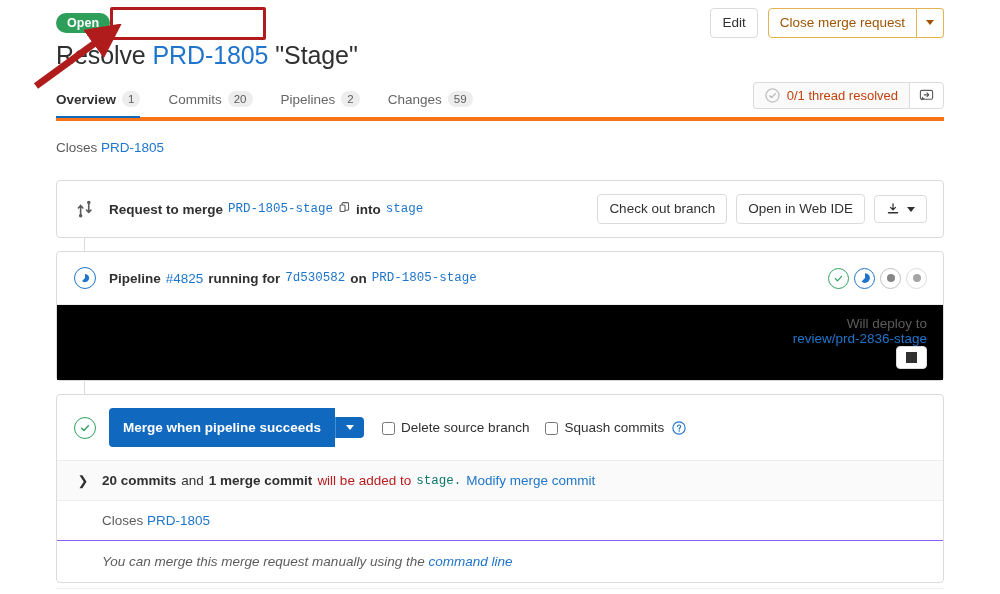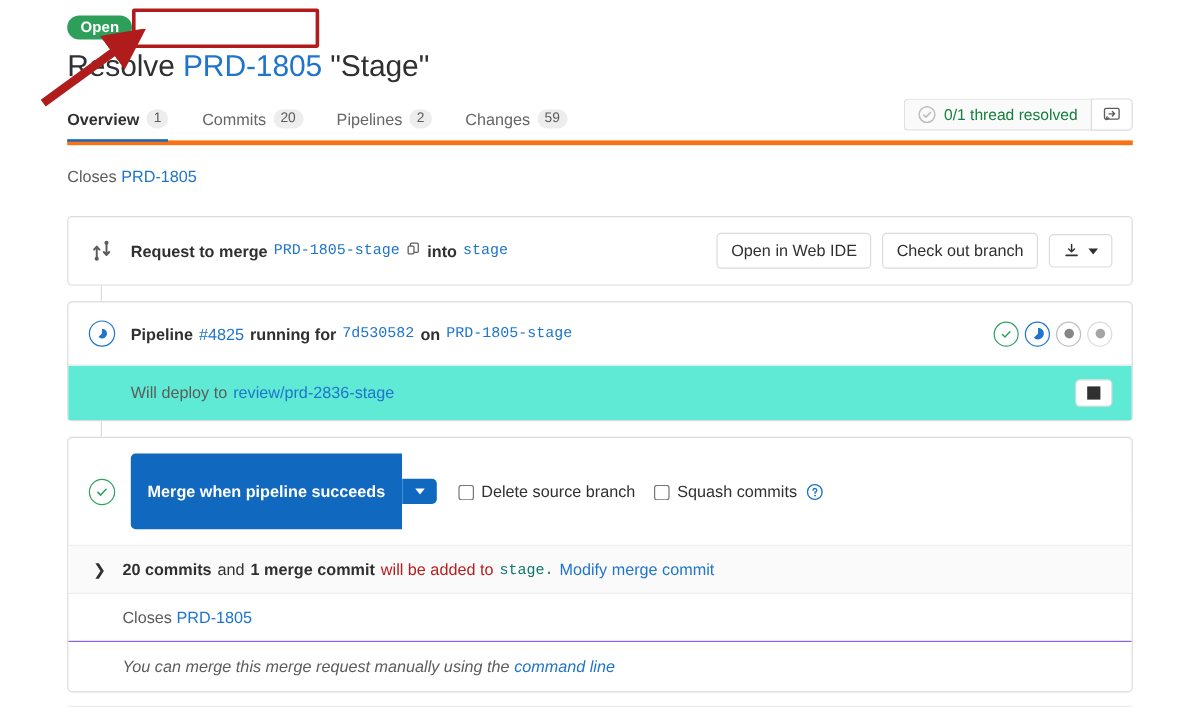--- a/index.html
+++ b/index.html
@@ -70,21 +70,21 @@
     content: ""; position: absolute; left: 0; right: 14px; bottom: -1px; height: 2px; background: #1068bf;
   }
   .tab-count {
     background: #ededed; color: #5c5c5c; border-radius: 9px; font-size: 11.5px;
     padding: 1px 6px; font-weight: 400; line-height: 14px;
   }
   .threads-wrap { margin-left: auto; display: flex; margin-bottom: 8px; }
   .threads {
     display: flex; align-items: flex-end; gap: 7px; background: #fafafa;
     border: 1px solid #dbdbdb; border-right: 0; border-radius: 4px 0 0 4px;
-    padding: 5px 11px; font-size: 13px; color: #15803d;
+    padding: 5px 11px; font-size: 13px; color: #c2410c;
   }
   .threads-jump {
     background: #fff; border: 1px solid #dbdbdb; border-radius: 0 4px 4px 0;
     padding: 5px 9px; display: flex; align-items: center; cursor: pointer;
   }
 
   
   .closes-line { margin-top: 19px; font-size: 13.5px; color: #5c5c5c; }
   .lnk { color: #1f75cb; text-decoration: none; }
 
@@ -108,32 +108,32 @@
 
   .stages { display: flex; align-items: center; gap: 5px; }
   .stage-ico { width: 21px; height: 21px; border-radius: 50%; border: 1.5px solid; display: flex; align-items: center; justify-content: center; }
   .stg-success { border-color: #2da160; color: #2da160; }
   .stg-running { border-color: #1f75cb; color: #1f75cb; }
   .stg-pending { border-color: #bfbfbf; color: #868686; }
   .stg-pending2 { border-color: #dbdbdb; color: #a5a5a5; }
   .dot { width: 8px; height: 8px; border-radius: 50%; background: currentColor; }
 
   .subrow {
-    display: flex; align-items: center; padding: 11px 16px 11px 52px;
-    border-top: 1px solid #ededed; background: #5eead4; font-size: 13.5px; color: #5c5c5c; min-height: 46px;
+    display: flex; align-items: flex-end; padding: 11px 16px 11px 52px;
+    border-top: 1px solid #ededed; background: #000000; font-size: 13.5px; color: #5c5c5c; min-height: 46px; flex-direction: column;
   }
   .btn-stop {
     background: #fff; border: 1px solid #dbdbdb; border-radius: 4px; padding: 5px 9px;
     display: flex; align-items: center; justify-content: center; cursor: pointer;
   }
   .square { width: 11px; height: 11px; background: #303030; }
 
   .btn-merge {
     background: #1068bf; color: #fff; border: 0; font-weight: 600; font-size: 13.5px;
-    padding: 24px 14px; border-radius: 4px 0 0 4px; cursor: pointer; font-family: inherit;
+    padding: 12px 14px; border-radius: 4px 0 0 4px; cursor: pointer; font-family: inherit;
   }
   .btn-merge-caret {
     background: #1068bf; border: 0; border-left: 1px solid #3f8fd4; border-radius: 0 4px 4px 0;
     padding: 8px 10px; cursor: pointer; display: flex; align-items: center;
   }
   .checks { display: flex; align-items: center; gap: 16px; margin-left: 18px; font-size: 13.5px; color: #303030; }
   .chk { display: flex; align-items: flex-end; gap: 6px; cursor: pointer; }
   .chk input { margin: 0; width: 13px; height: 13px; }
   .help-ico { color: #1f75cb; display: inline-flex; margin-left: 2px; cursor: pointer; }
 
@@ -161,20 +161,29 @@
   .anno-arrow { position: absolute; left: 28px; top: 24px; pointer-events: none; z-index: 19; }
 </style>
 </head>
 <body>
 
 <div class="page">
 
   <div class="mr-header">
     <span class="badge-open">Open</span>
 
+    <div class="header-actions">
+      <button class="btn">Edit</button>
+      <div class="split">
+        <button class="btn btn-warning">Close merge request</button>
+        <button class="btn btn-warning">
+          <span class="caret caret-amber"></span>
+        </button>
+      </div>
+    </div>
   </div>
 
   <h1 class="mr-title">
     <span>Resolve</span>
     <span class="ref">PRD-1805</span>
     <span>"Stage"</span>
   </h1>
 
   <div class="tabs-row">
     <div class="tabs">
@@ -237,22 +246,22 @@
           <span>
             <svg width="13" height="13" viewBox="0 0 16 16">
               <rect x="5" y="2" width="8" height="9.5" rx="1.2" fill="none" stroke="#5c5c5c" stroke-width="1.3"></rect>
               <rect x="2.6" y="5" width="6" height="8" rx="1.2" fill="#fff" stroke="#5c5c5c" stroke-width="1.3"></rect>
             </svg>
           </span>
           <b>into</b>
           <span class="mono-blue">stage</span>
         </div>
         <div class="row-actions">
+          <button class="btn">Check out branch</button>
           <button class="btn">Open in Web IDE</button>
-          <button class="btn">Check out branch</button>
           <button class="btn">
             <span style="display:flex;align-items:center;gap:7px;">
               <svg width="14" height="14" viewBox="0 0 16 16">
                 <path d="M8 2v7M8 9L5.2 6.2M8 9l2.8-2.8" fill="none" stroke="#303030" stroke-width="1.4" stroke-linecap="round" stroke-linejoin="round"></path>
                 <path d="M2.8 12.3h10.4" stroke="#303030" stroke-width="1.6" stroke-linecap="round"></path>
               </svg>
               <span class="caret"></span>
             </span>
           </button>
         </div>

